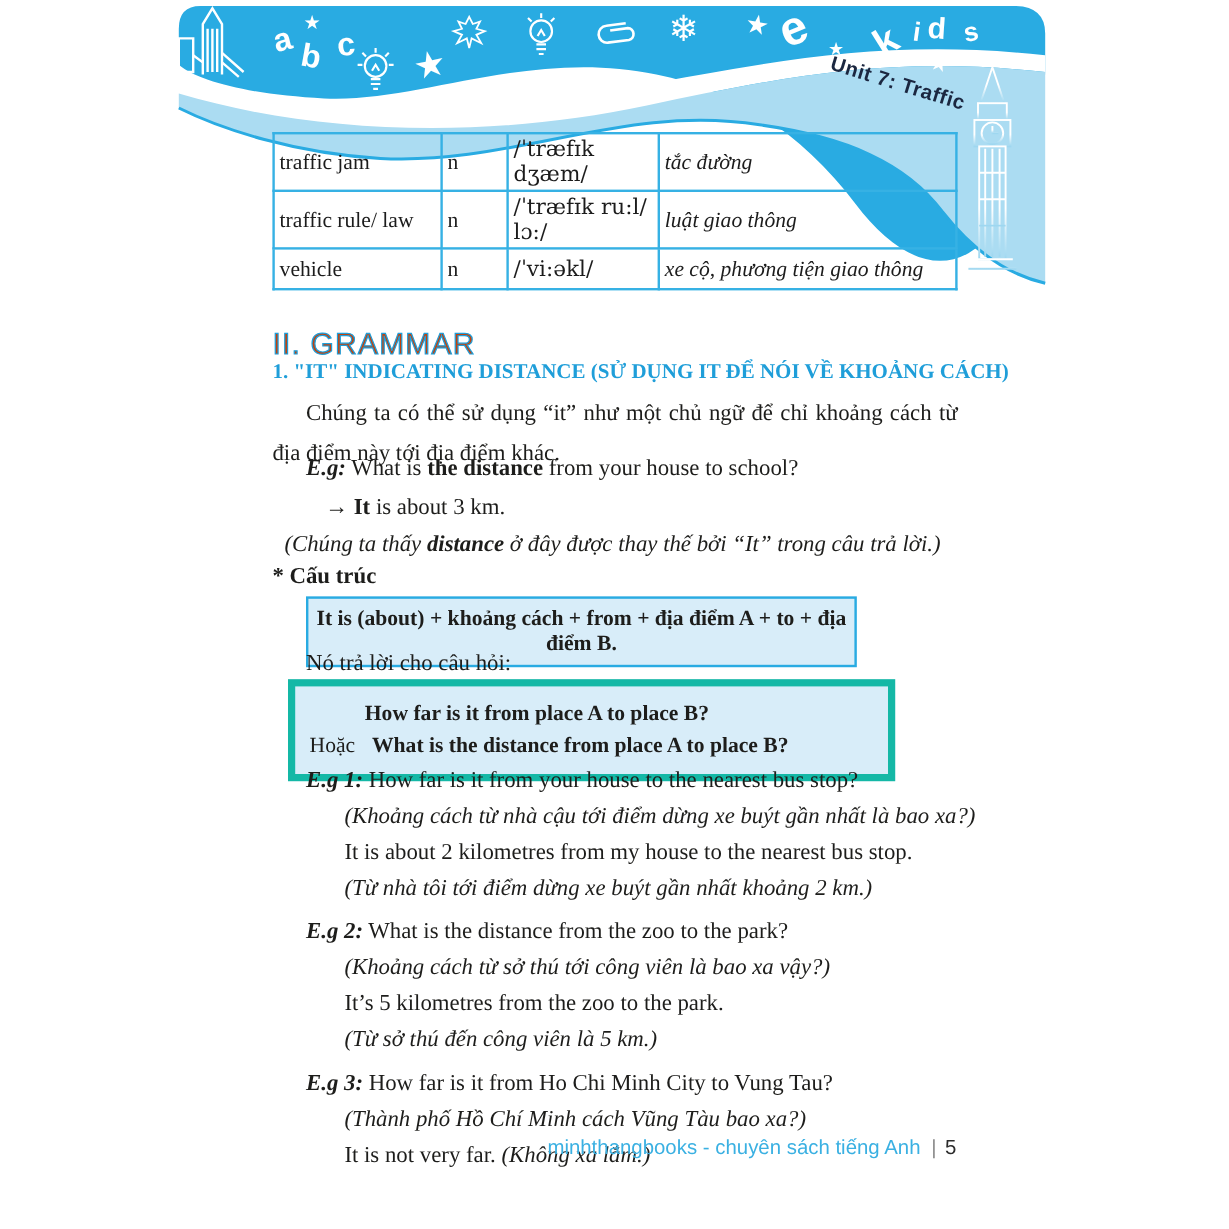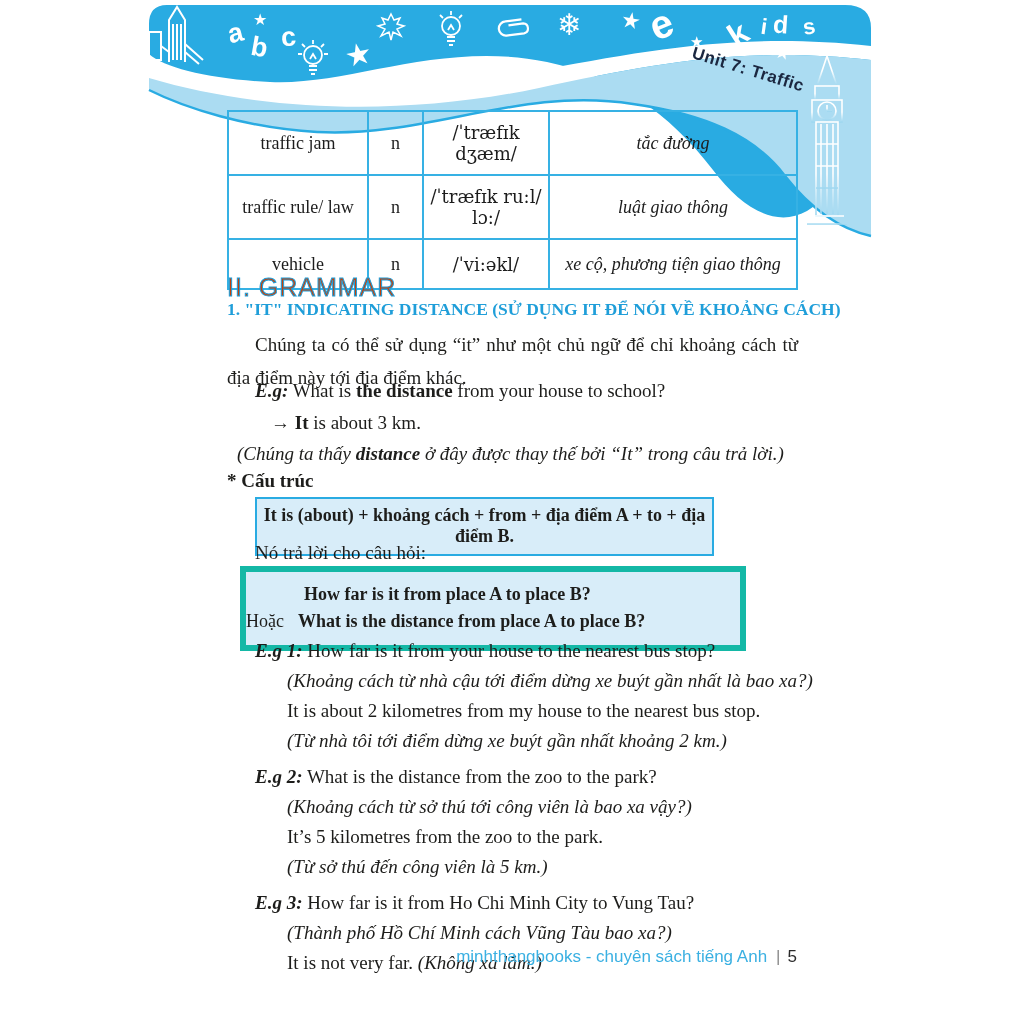--- a/index.html
+++ b/index.html
@@ -18,22 +18,22 @@
     position:absolute;left:545px;top:56px;transform:rotate(17deg);
     font-family:"Liberation Sans","DejaVu Sans",sans-serif;font-weight:bold;
     font-size:17px;color:#1b2740;letter-spacing:.5px;white-space:nowrap;
   }
   
   .content{position:absolute;left:227px;top:110px;width:571px;}
   .abs{position:absolute;left:0;}
   
   table.vocab{border-collapse:collapse;width:571px;table-layout:fixed;}
   table.vocab td{
-    border:2px solid #36b1e4;height:28px;font-size:18px;text-align:center;
-    padding:10px 4px;color:#1c1c1c;
+    border:2px solid #36b1e4;height:28px;font-size:18px;text-align:left;
+    padding:2px 4px;color:#1c1c1c;
   }
   td.c-word{width:130px;}
   td.c-pos{width:45px;}
   td.c-ipa{width:116px;font-family:"DejaVu Serif","Liberation Serif",serif;font-size:17px;}
   td.c-meaning{text-align:left;font-style:italic;padding-left:9px;}
   
   .h-grammar{
     top:163px;font-family:"Liberation Sans","DejaVu Sans",sans-serif;
     font-weight:normal;font-size:25px;color:#c2410c;letter-spacing:1px;
     -webkit-text-stroke:1px #1f9ed9;
@@ -50,21 +50,21 @@
   .boxed1{
     top:387px;left:28px;width:455px;background:#d8edf9;border:2px solid #29abe2;
     text-align:center;font-weight:bold;font-size:18px;padding:6px 0 7px 0;
   }
   .notraloi{top:432px;left:28px;}
   .boxed2{
     top:456px;left:13px;width:494px;background:#d8edf9;border:6px solid #14b8a6;
     font-size:18px;padding:9px 0 10px 0;
   }
   .boxed2 .l1{font-weight:bold;padding-left:58px;line-height:27px;white-space:nowrap;}
-  .boxed2 .l2{line-height:27px;white-space:nowrap;}
+  .boxed2 .l2{padding-left:12px;line-height:27px;white-space:nowrap;}
   .boxed2 .l2 .or{font-weight:normal;}
   .boxed2 .l2 .q{font-weight:bold;margin-left:14px;}
   
   .examples{top:526px;left:28px;width:543px;}
   .ex-block{margin-bottom:6px;}
   .ex-block div{font-size:19px;line-height:30px;white-space:nowrap;}
   .ex-label{font-weight:bold;font-style:italic;}
   .ex-sub{margin-left:32px;}
   .vi{font-style:italic;}
   

